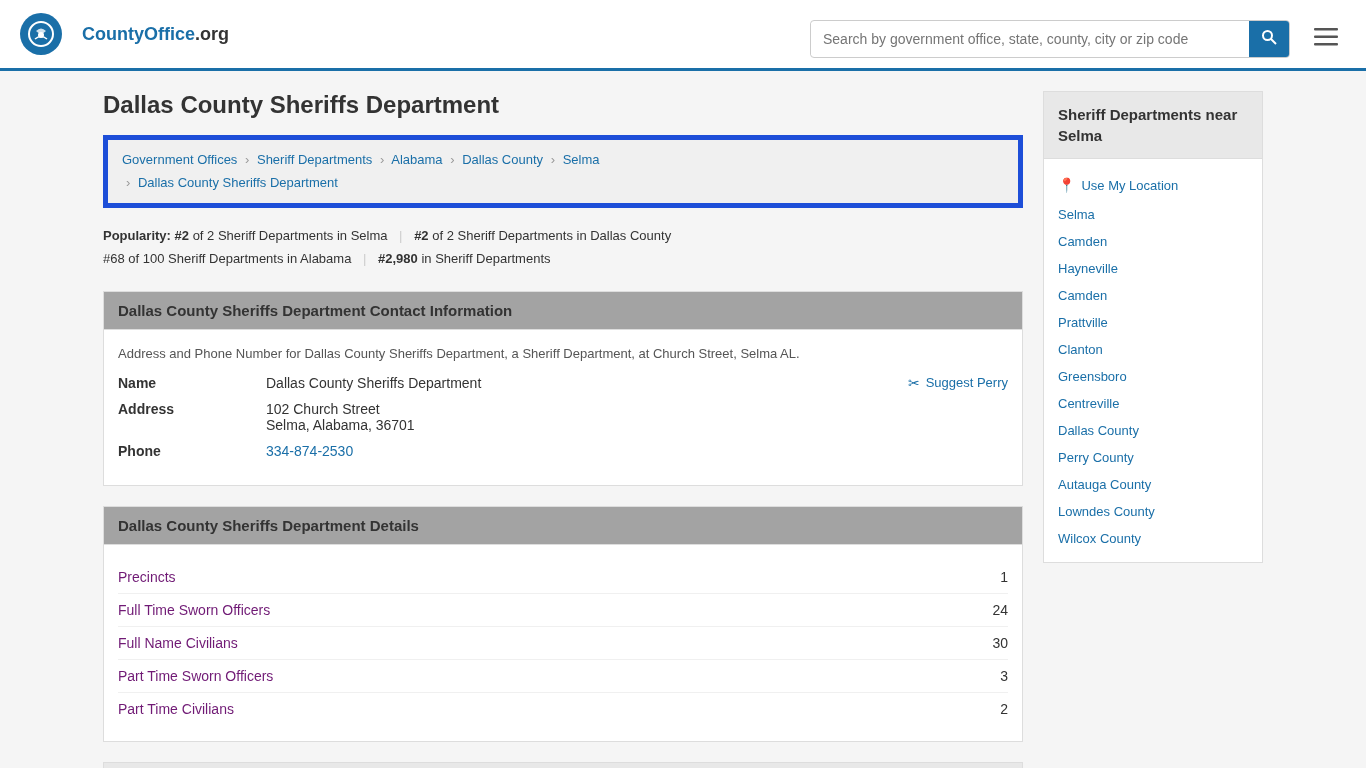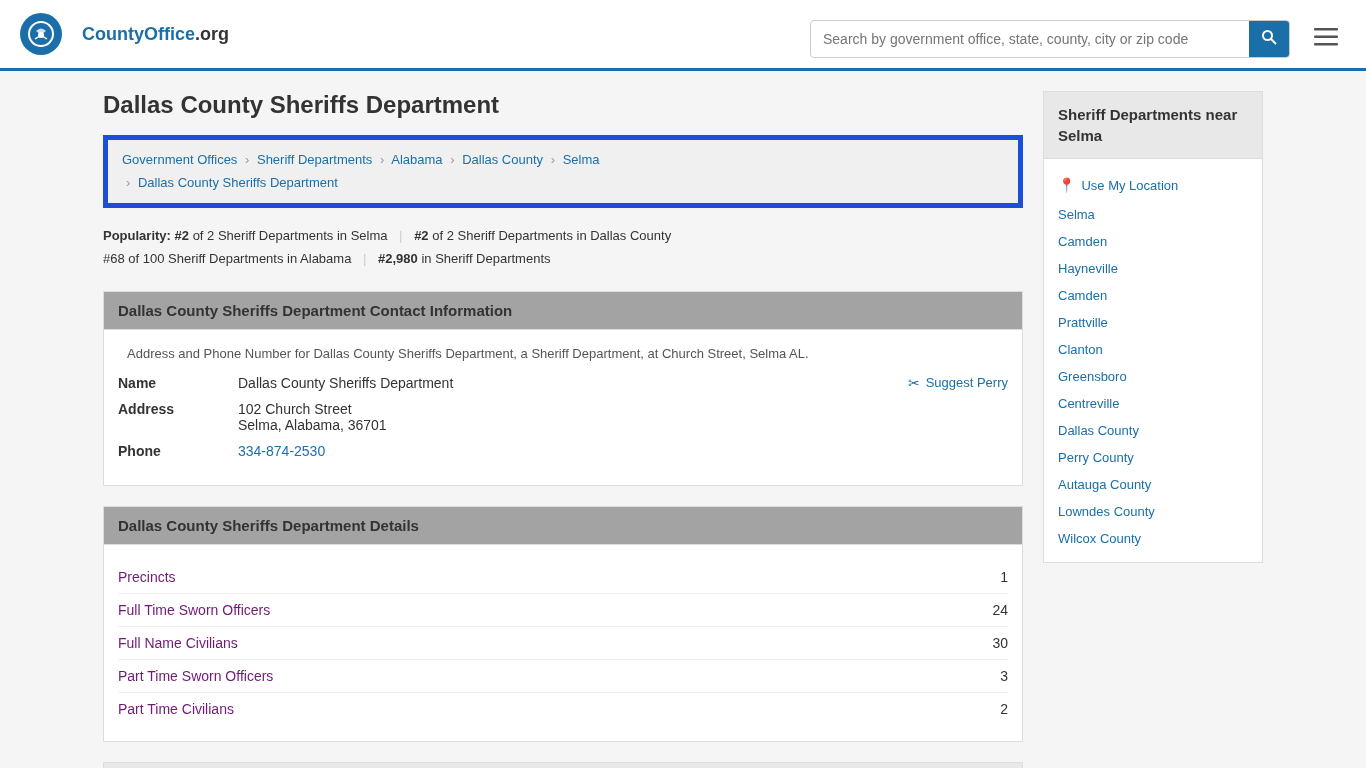--- a/index.html
+++ b/index.html
@@ -134,23 +134,22 @@
       padding: 16px 14px;
       background: #fff;
       margin-bottom: 20px;
     }
 
     
     .contact-desc {
       font-size: 13px;
       color: #555;
       margin-bottom: 14px;
-      margin-left: 9px;
-    }
-    .contact-row { display: flex; margin-bottom: 10px; align-items: flex-start; }
+    }
+    .contact-row { display: flex; margin-bottom: 10px; align-items: flex-start; gap: 28px; }
     .contact-label { font-weight: bold; width: 120px; flex-shrink: 0; font-size: 14px; }
     .contact-value { font-size: 14px; color: #333; }
     .contact-value a { color: #1a6fa8; text-decoration: none; }
     .suggest-edit {
       margin-left: auto;
       display: flex;
       align-items: center;
       gap: 6px;
       color: #1a6fa8;
       font-size: 13px;

